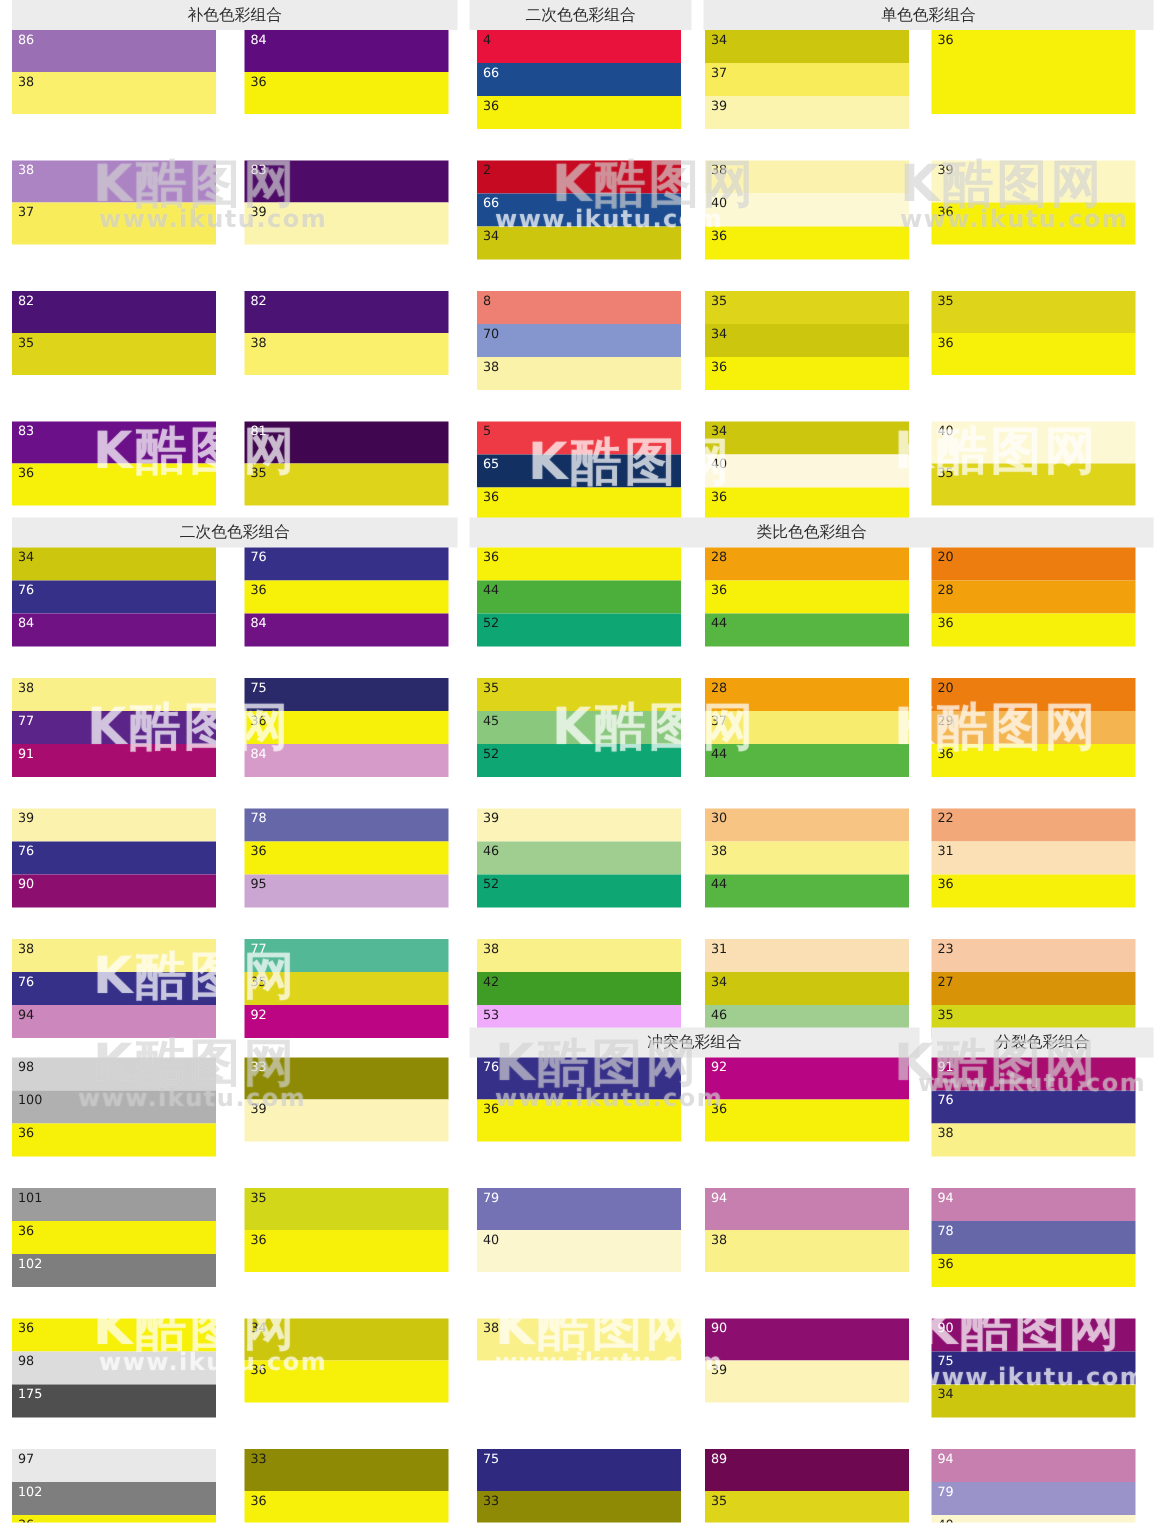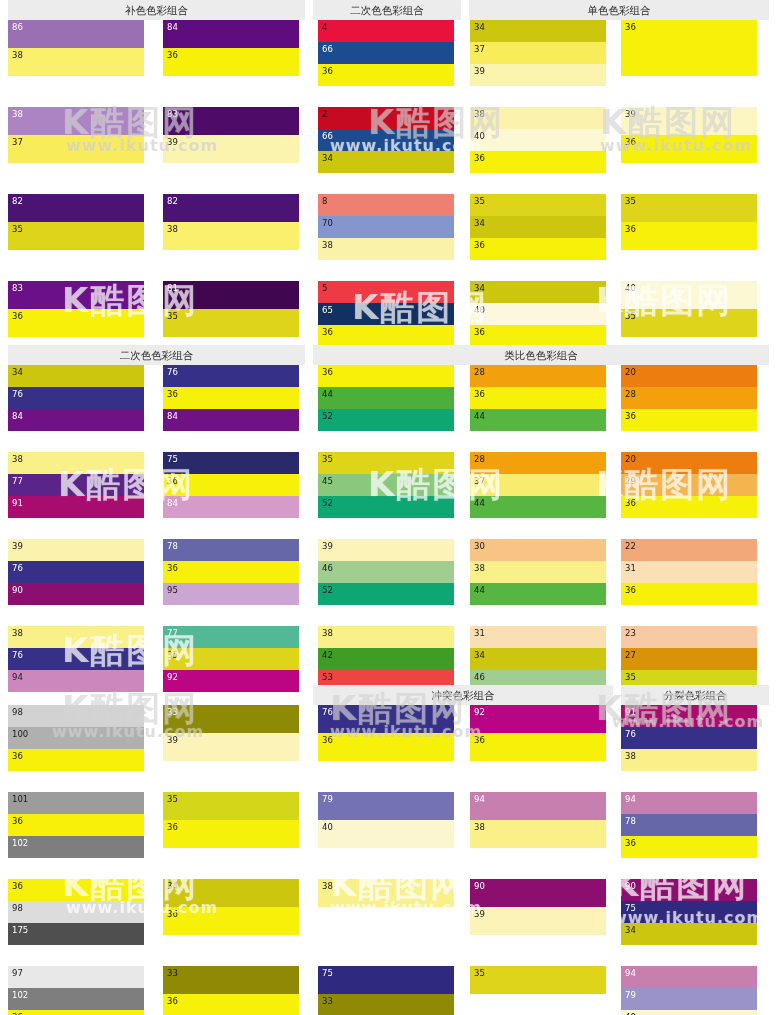--- a/index.html
+++ b/index.html
@@ -485,21 +485,21 @@
             <span class="num dark">36</span>
           </div>
         </div>
         <div class="cell" style="left: 318px; top: 261px;">
           <div class="stripe" style="height: 22px; background: rgb(250, 240, 138);">
             <span class="num dark">38</span>
           </div>
           <div class="stripe" style="height: 22px; background: rgb(63, 156, 37);">
             <span class="num dark">42</span>
           </div>
-          <div class="stripe" style="height: 22px; background: #ef4444;">
+          <div class="stripe" style="height: 22px; background: #f0abfc;">
             <span class="num dark">53</span>
           </div>
         </div>
         <div class="cell" style="left: 470px; top: 261px;">
           <div class="stripe" style="height: 22px; background: rgb(251, 223, 180);">
             <span class="num dark">31</span>
           </div>
           <div class="stripe" style="height: 22px; background: rgb(204, 198, 15);">
             <span class="num dark">34</span>
           </div>
@@ -650,20 +650,23 @@
         </div>
         <div class="cell" style="left: 318px; top: 261px;">
           <div class="stripe" style="height: 28px; background: rgb(47, 42, 128);">
             <span class="num light">75</span>
           </div>
           <div class="stripe" style="height: 28px; background: rgb(142, 138, 5);">
             <span class="num dark">33</span>
           </div>
         </div>
         <div class="cell" style="left: 470px; top: 261px;">
+          <div class="stripe" style="height: 28px; background: rgb(110, 9, 81);">
+            <span class="num light">89</span>
+          </div>
           <div class="stripe" style="height: 28px; background: rgb(222, 212, 26);">
             <span class="num dark">35</span>
           </div>
         </div>
         <div class="cell" style="left: 621px; top: 0px;">
           <div class="stripe" style="height: 22px; background: rgb(168, 12, 110);">
             <span class="num light">91</span>
           </div>
           <div class="stripe" style="height: 22px; background: rgb(55, 48, 137);">
             <span class="num light">76</span>

